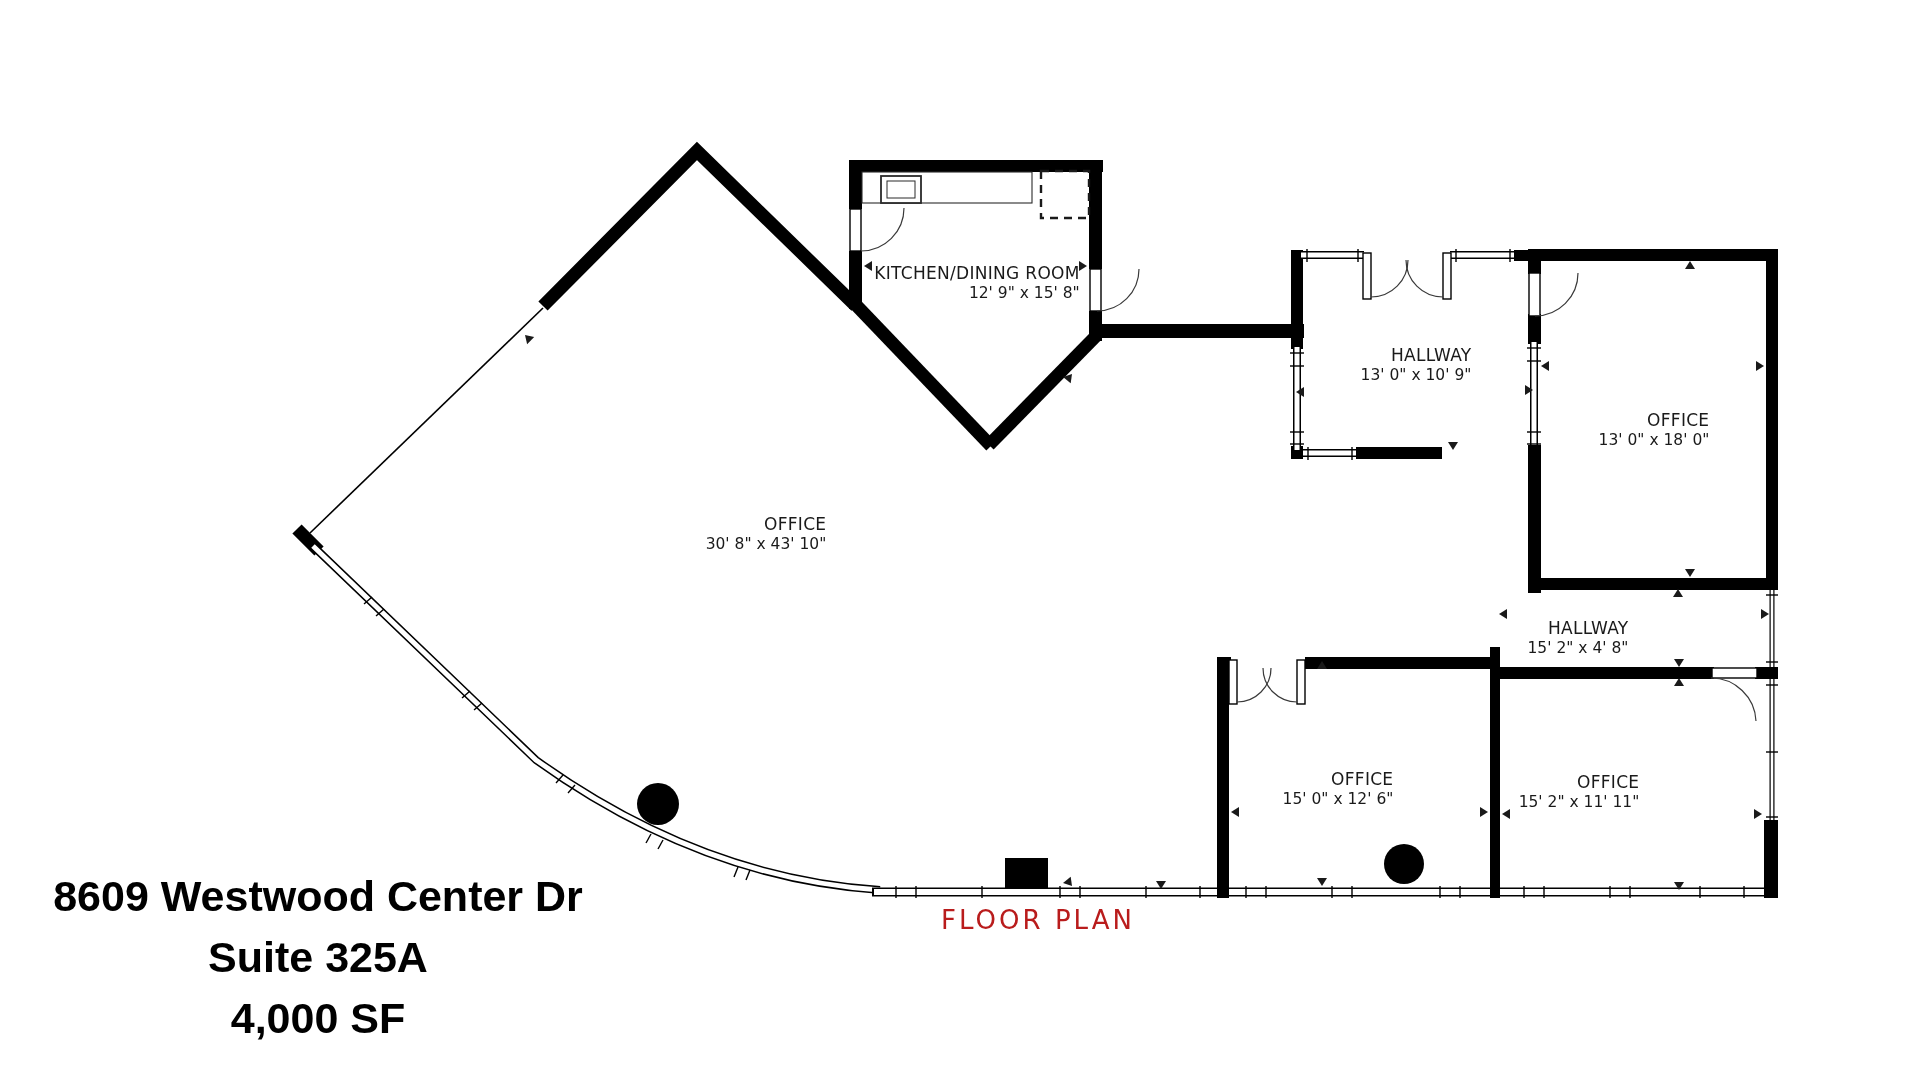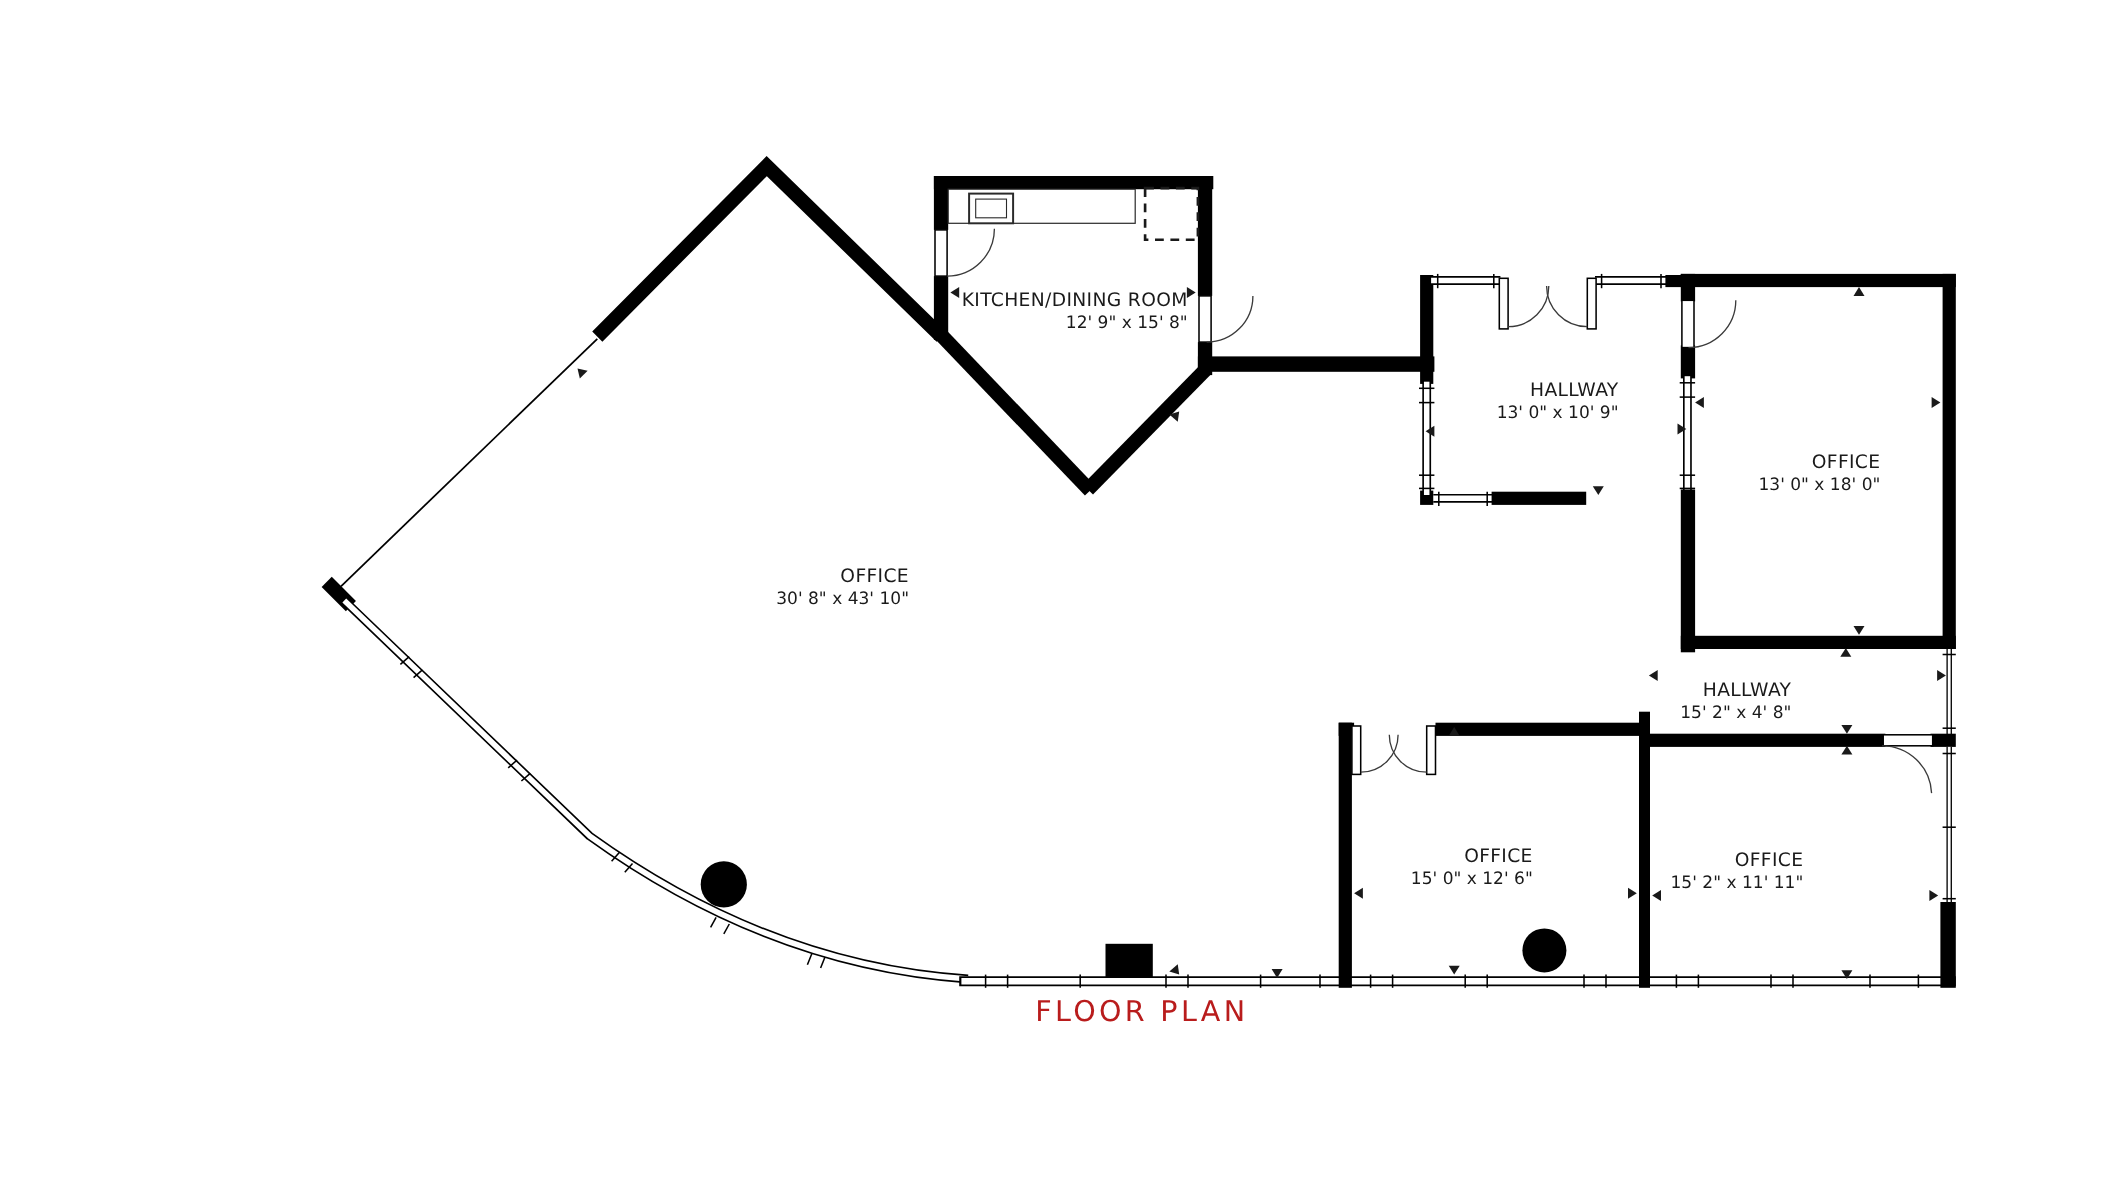--- a/index.html
+++ b/index.html
@@ -242,15 +242,18 @@
 <div class="room-label" style="left:1338px;top:789px">
   <div class="room-name">OFFICE</div>
   <div class="room-dims">15' 0" x 12' 6"</div>
 </div>
 <div class="room-label" style="left:1579px;top:792px">
   <div class="room-name">OFFICE</div>
   <div class="room-dims">15' 2" x 11' 11"</div>
 </div>
 
 <div class="title-block">
+  <div>8609 Westwood Center Dr</div>
+  <div>Suite 325A</div>
+  <div>4,000 SF</div>
 </div>
 
 <div class="plan-caption">FLOOR PLAN</div>
 
 </body></html>

